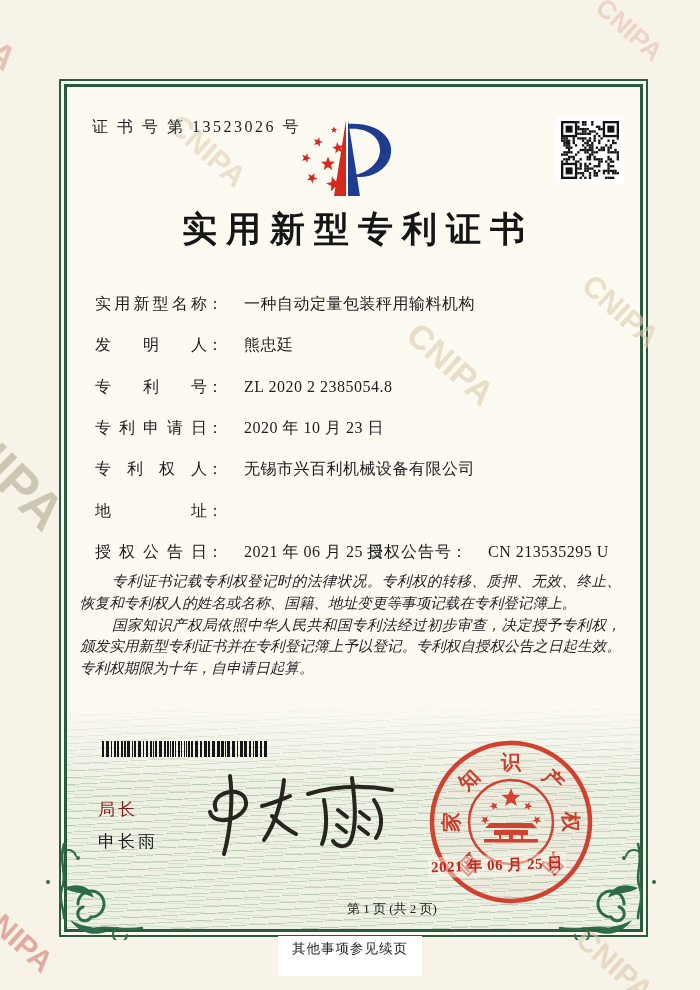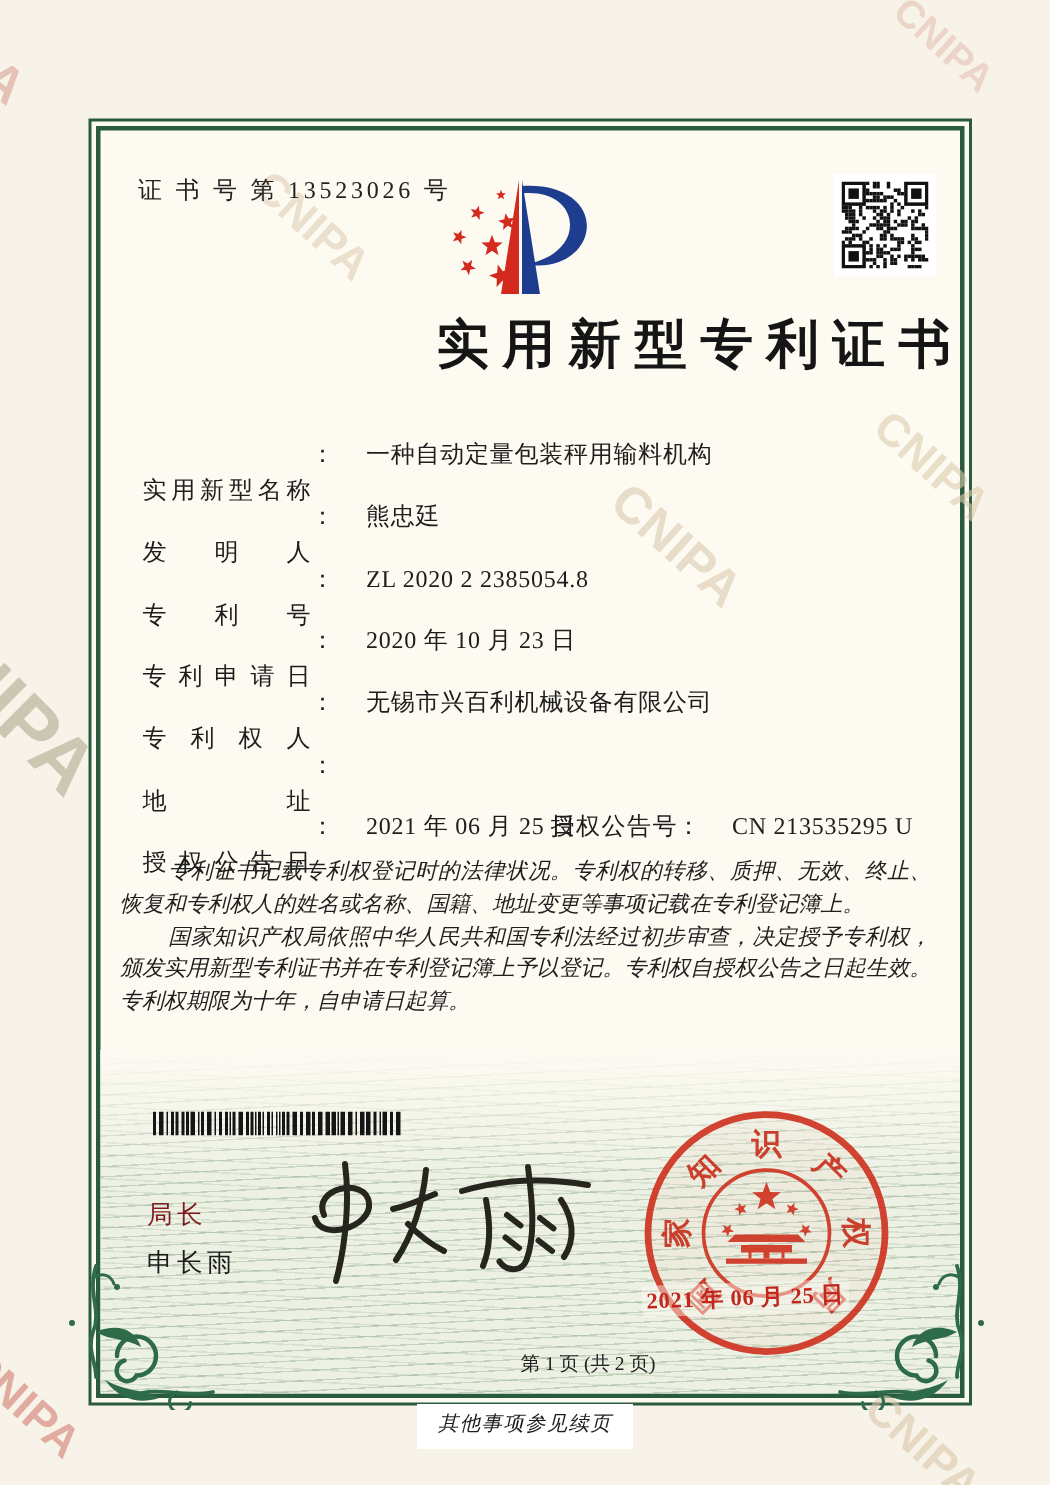--- a/index.html
+++ b/index.html
@@ -19,41 +19,41 @@
          background-color:#edf1e4;
          background-image:repeating-linear-gradient(177deg,rgba(100,140,100,0) 0 2.5px,
             rgba(100,140,100,.30) 2.5px 3.4px,rgba(100,140,100,0) 3.4px 6.8px),
             repeating-linear-gradient(183deg,rgba(120,150,115,0) 0 3px,
             rgba(120,150,115,.18) 3px 4px,rgba(120,150,115,0) 4px 8px);}
   .waves:before{content:"";position:absolute;left:0;top:0;width:100%;height:85px;
          background:linear-gradient(#fdfaf2,rgba(253,250,242,0));}
 
   .abs{position:absolute;z-index:2;}
   .cert-no{left:92px;top:117px;font-size:16px;letter-spacing:2.5px;color:#222;}
-  .title{left:64px;top:206px;width:579px;text-align:right;font-size:35px;
+  .title{left:64px;top:206px;width:579px;text-align:center;font-size:35px;
          letter-spacing:9px;padding-left:9px;box-sizing:border-box;font-weight:600;color:#151515;}
 
   .fields{left:95px;top:295px;width:530px;font-size:16px;color:#1d1d1d;}
   .frow{display:flex;height:41.35px;align-items:flex-start;line-height:1.15;}
-  .flabel{display:inline-block;width:112px;text-align:justify;text-align-last:justify;margin-top:24px;}
+  .flabel{display:inline-block;width:112px;text-align:justify;text-align-last:justify;}
   .flabel2{display:inline-block;width:84px;text-align:justify;text-align-last:justify;}
   .fvalue{margin-left:21px;letter-spacing:.5px;white-space:nowrap;}
   .fvalue.gw{width:123px;}
 
   .paras{left:80px;top:571px;width:541px;font-size:14.6px;line-height:21.8px;
          font-style:italic;color:#1f1f1f;text-align:justify;}
   .paras p{margin:0;text-indent:2.2em;}
 
   .sig-title{left:98px;top:798px;font-size:17px;letter-spacing:3px;color:#7f1d1d;}
   .sig-name{left:98px;top:830px;font-size:17px;letter-spacing:3px;color:#1c1c1c;}
   .signature-svg{left:200px;top:772px;z-index:3;}
 
   .page-info{left:64px;top:900px;width:656px;text-align:center;font-size:13px;color:#222;}
   .cont-note{left:350px;top:936px;transform:translateX(-50%);background:#ffffff;
-             padding:4px 14px 8px;font-size:13.5px;font-style:italic;color:#1d1d1d;
+             padding:4px 14px 18px;font-size:13.5px;color:#1d1d1d;
              letter-spacing:1px;white-space:nowrap;}
 
   .logo-svg{left:288px;top:114px;}
   .qr-box{left:556px;top:116px;width:68px;height:68px;background:#fff;
           display:flex;align-items:center;justify-content:center;}
   .barcode-svg{left:102px;top:741px;z-index:3;}
 
   .flourish{position:absolute;z-index:3;width:112px;height:98px;}
   .flourish.left{left:34px;top:842px;}
   .flourish.right{left:556px;top:842px;transform:scaleX(-1);}

